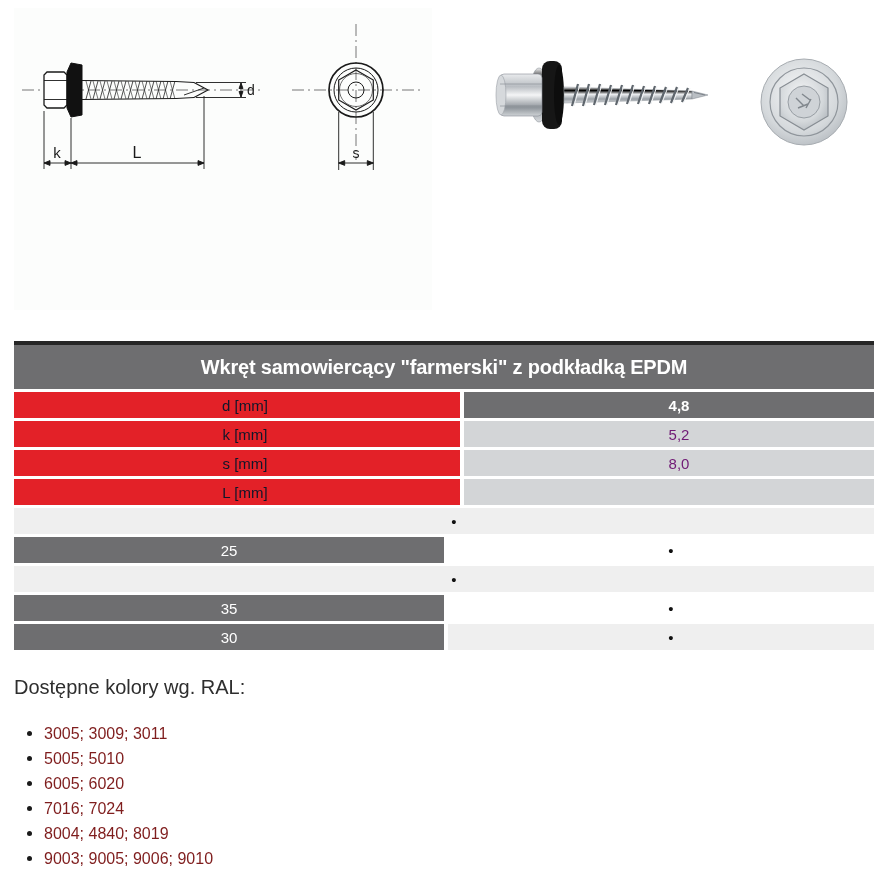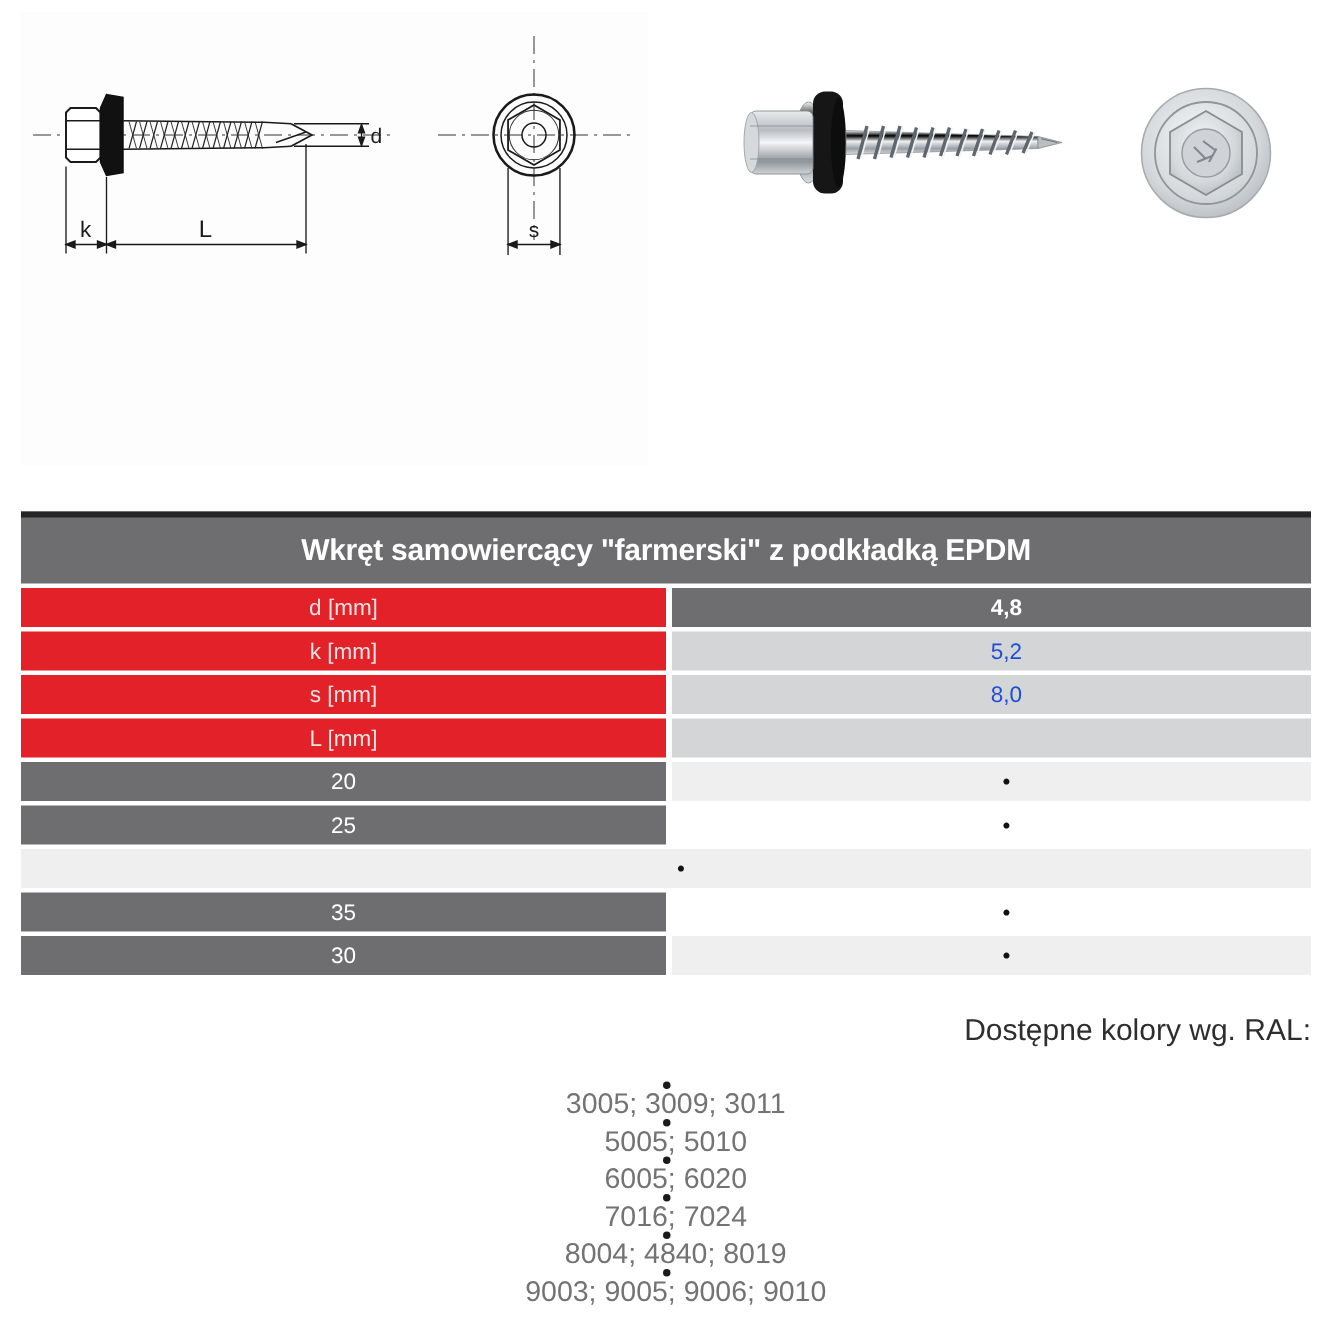--- a/index.html
+++ b/index.html
@@ -11,32 +11,32 @@
 
   
   #spec-table{left:14px;top:341px;width:860px;}
   .table-head{background:var(--header-gray,#6e6e70);border-top:4px solid var(--border-dark,#262626);
     height:44px;display:flex;align-items:center;justify-content:center;color:#fff;
     font-size:20px;font-weight:bold;letter-spacing:-0.2px;margin-bottom:3px;}
   .trow{display:flex;gap:4px;margin-bottom:3px;height:26px;}
   .cell{display:flex;align-items:center;justify-content:center;font-size:15px;}
   .cell.lbl{width:430px;}
   .cell.val{flex:1;padding-left:20px;}
-  .red{background:var(--red,#e32128);color:#e5e5e5;}
+  .red{background:var(--red,#e32128);color:#0f172a;padding-left:16px;}
   .gray{background:var(--header-gray,#6e6e70);color:#ffffff;}
   .dark{background:var(--header-gray,#6e6e70);color:#ffffff;font-weight:bold;}
-  .light{background:var(--cell-light,#d3d5d7);color:#1d4ed8;}
+  .light{background:var(--cell-light,#d3d5d7);color:#701a75;}
   .lighter{background:var(--cell-lighter,#efefef);color:#111111;}
   .white{background:#ffffff;color:#111111;}
 
   
-  #colors-section{left:14px;top:676px;width:860px;color:#333;text-align:right;}
+  #colors-section{left:14px;top:676px;width:860px;color:#333;}
   #ral-heading{font-size:20px;color:#2e2e2e;margin:0 0 22px 0;font-weight:400;}
   #ral-list{list-style:none;margin:0;padding:0 0 0 13px;}
-  #ral-list li{height:25px;display:flex;align-items:center;font-size:19px;color:#737373;flex-direction:column;}
+  #ral-list li{height:25px;display:flex;align-items:center;font-size:16px;color:#7f1d1d;}
   .bullet-dot{width:5px;height:5px;border-radius:50%;background:#1a1a1a;margin-right:12px;flex:0 0 auto;}
 
   svg text{font-family:"Liberation Sans","DejaVu Sans",sans-serif;}
 </style>
 </head>
 <body>
 
 <div id="drawing-panel" class="abs">
   <svg width="418" height="302" viewBox="0 0 418 302">
 
@@ -164,21 +164,20 @@
     </div>
       <div class="trow">
       <div class="cell lbl red">s [mm]</div>
       <div class="cell val light">8,0</div>
     </div>
       <div class="trow">
       <div class="cell lbl red">L [mm]</div>
       <div class="cell val light"></div>
     </div>
       <div class="trow">
-      <div class="cell lbl gray">20</div>
       <div class="cell val lighter">•</div>
     </div>
       <div class="trow">
       <div class="cell lbl gray">25</div>
       <div class="cell val white">•</div>
     </div>
       <div class="trow">
       <div class="cell val lighter">•</div>
     </div>
       <div class="trow">

